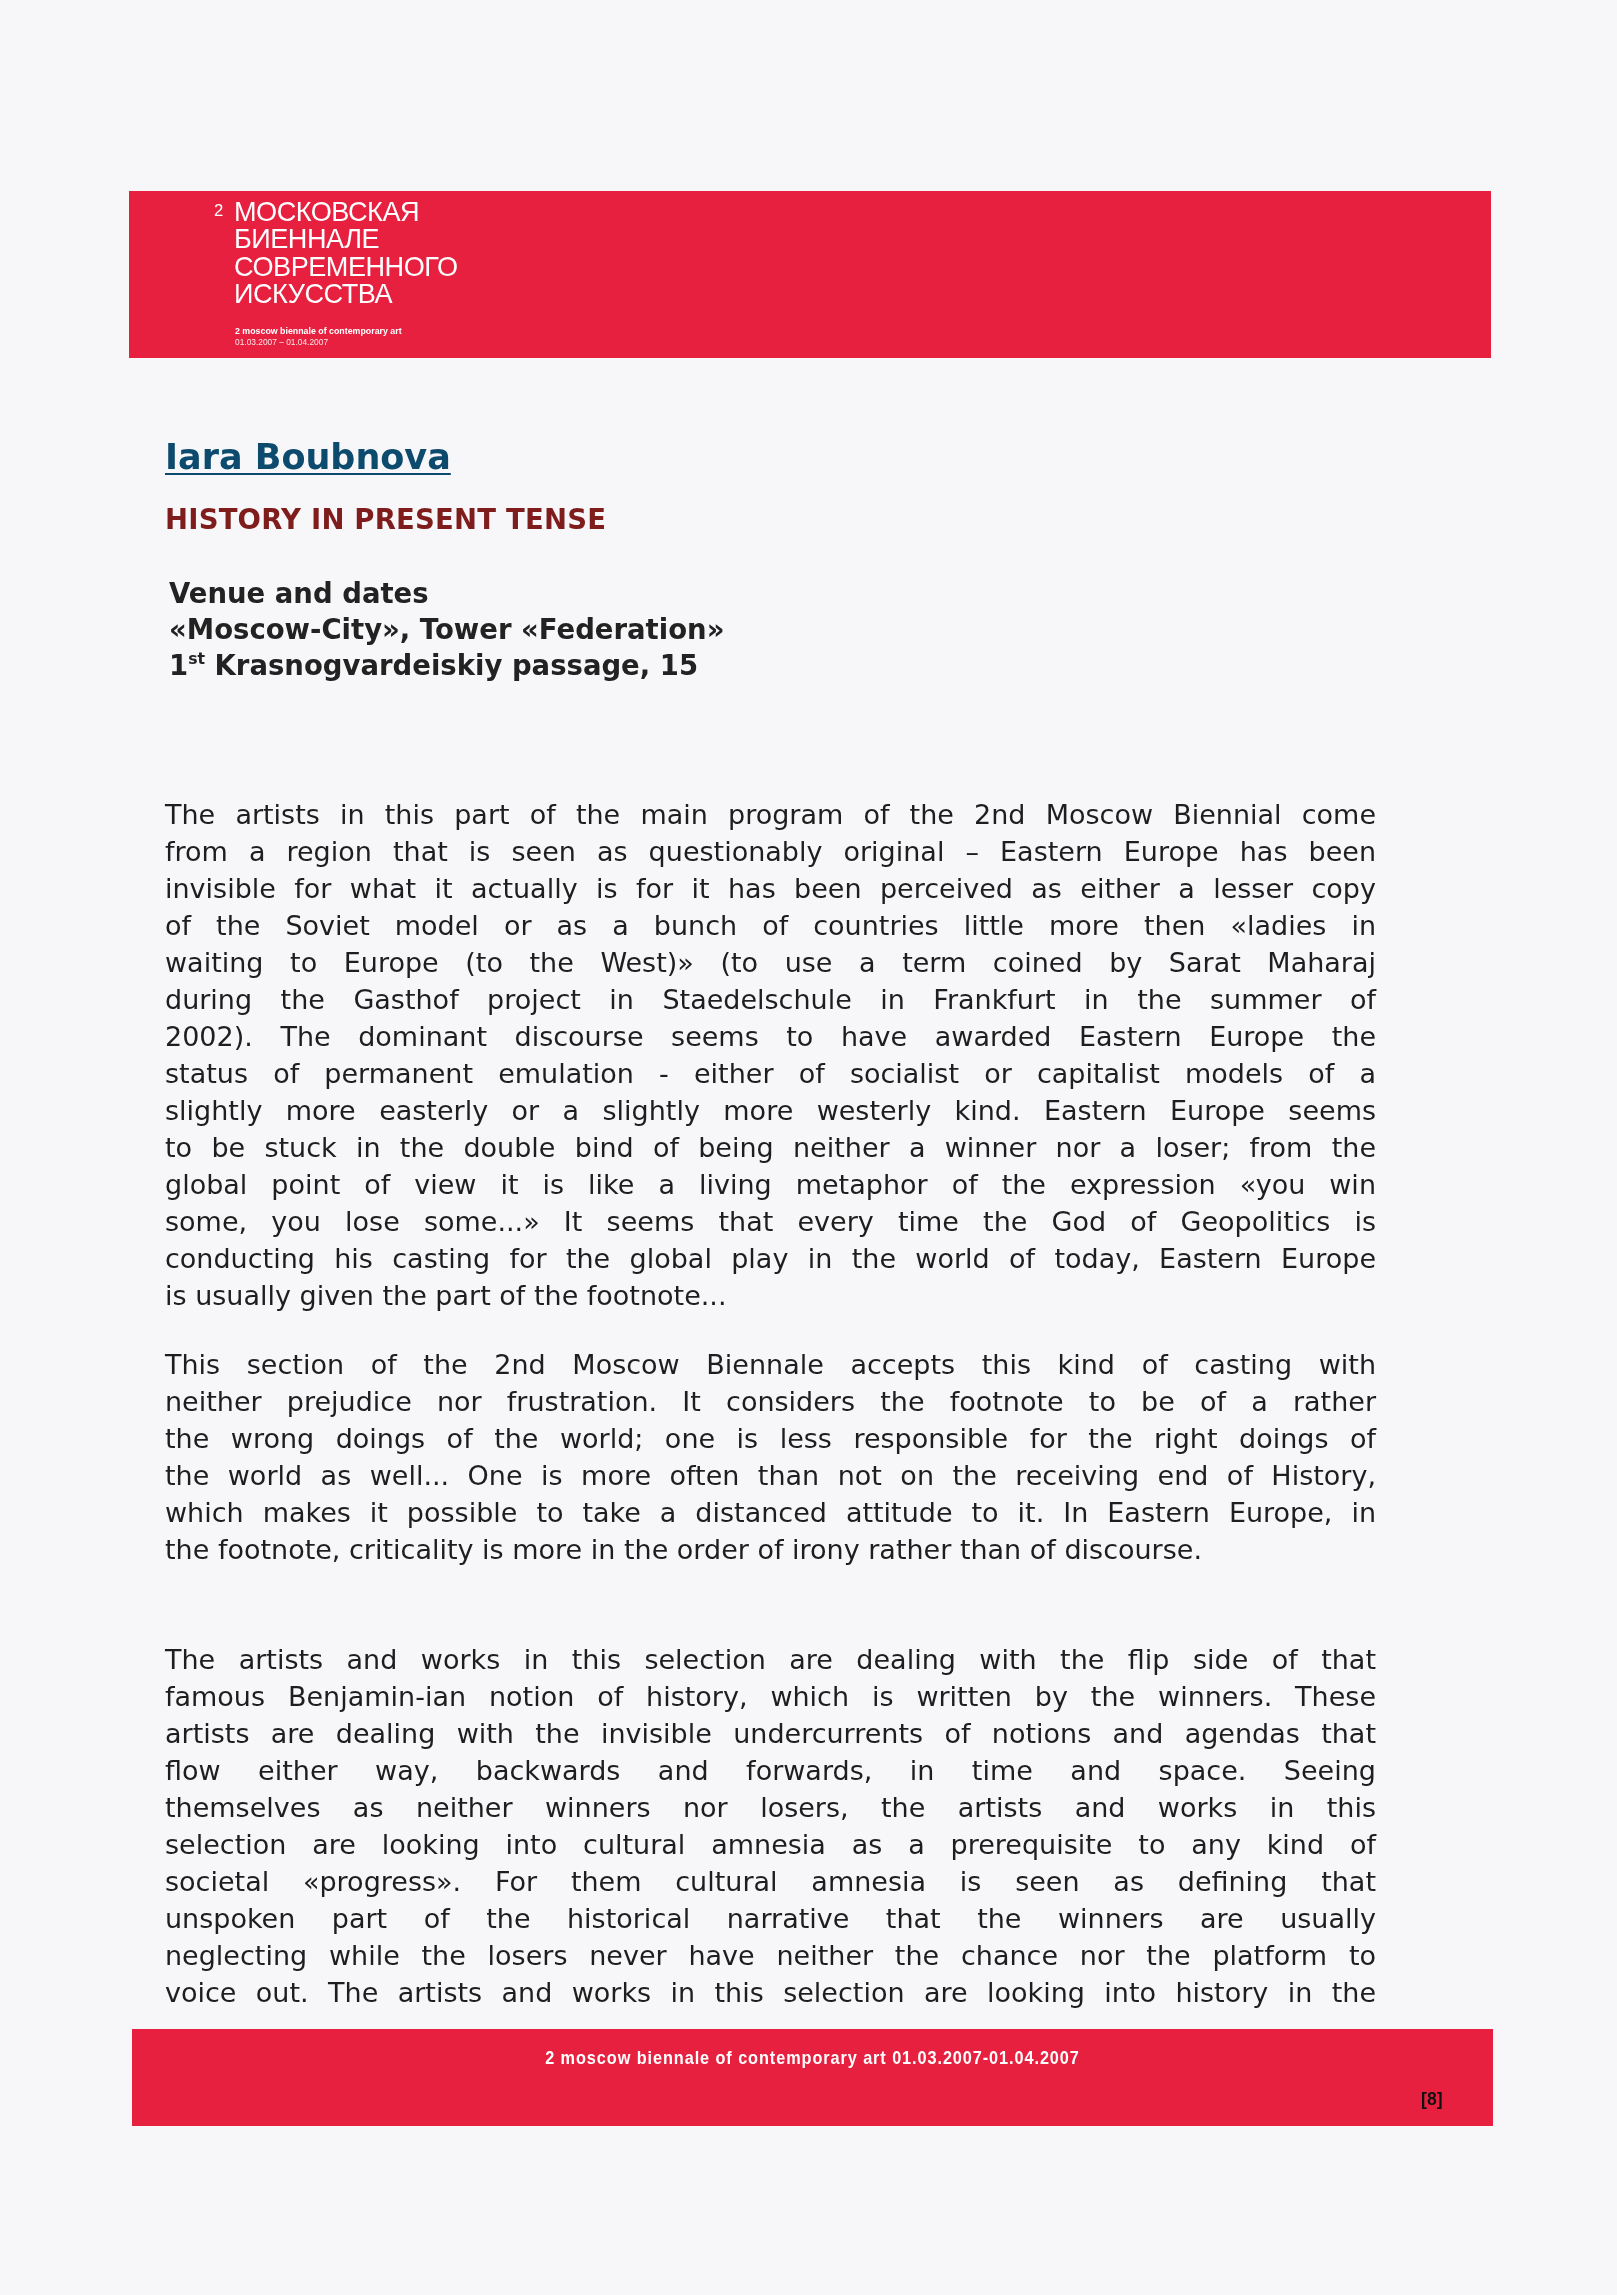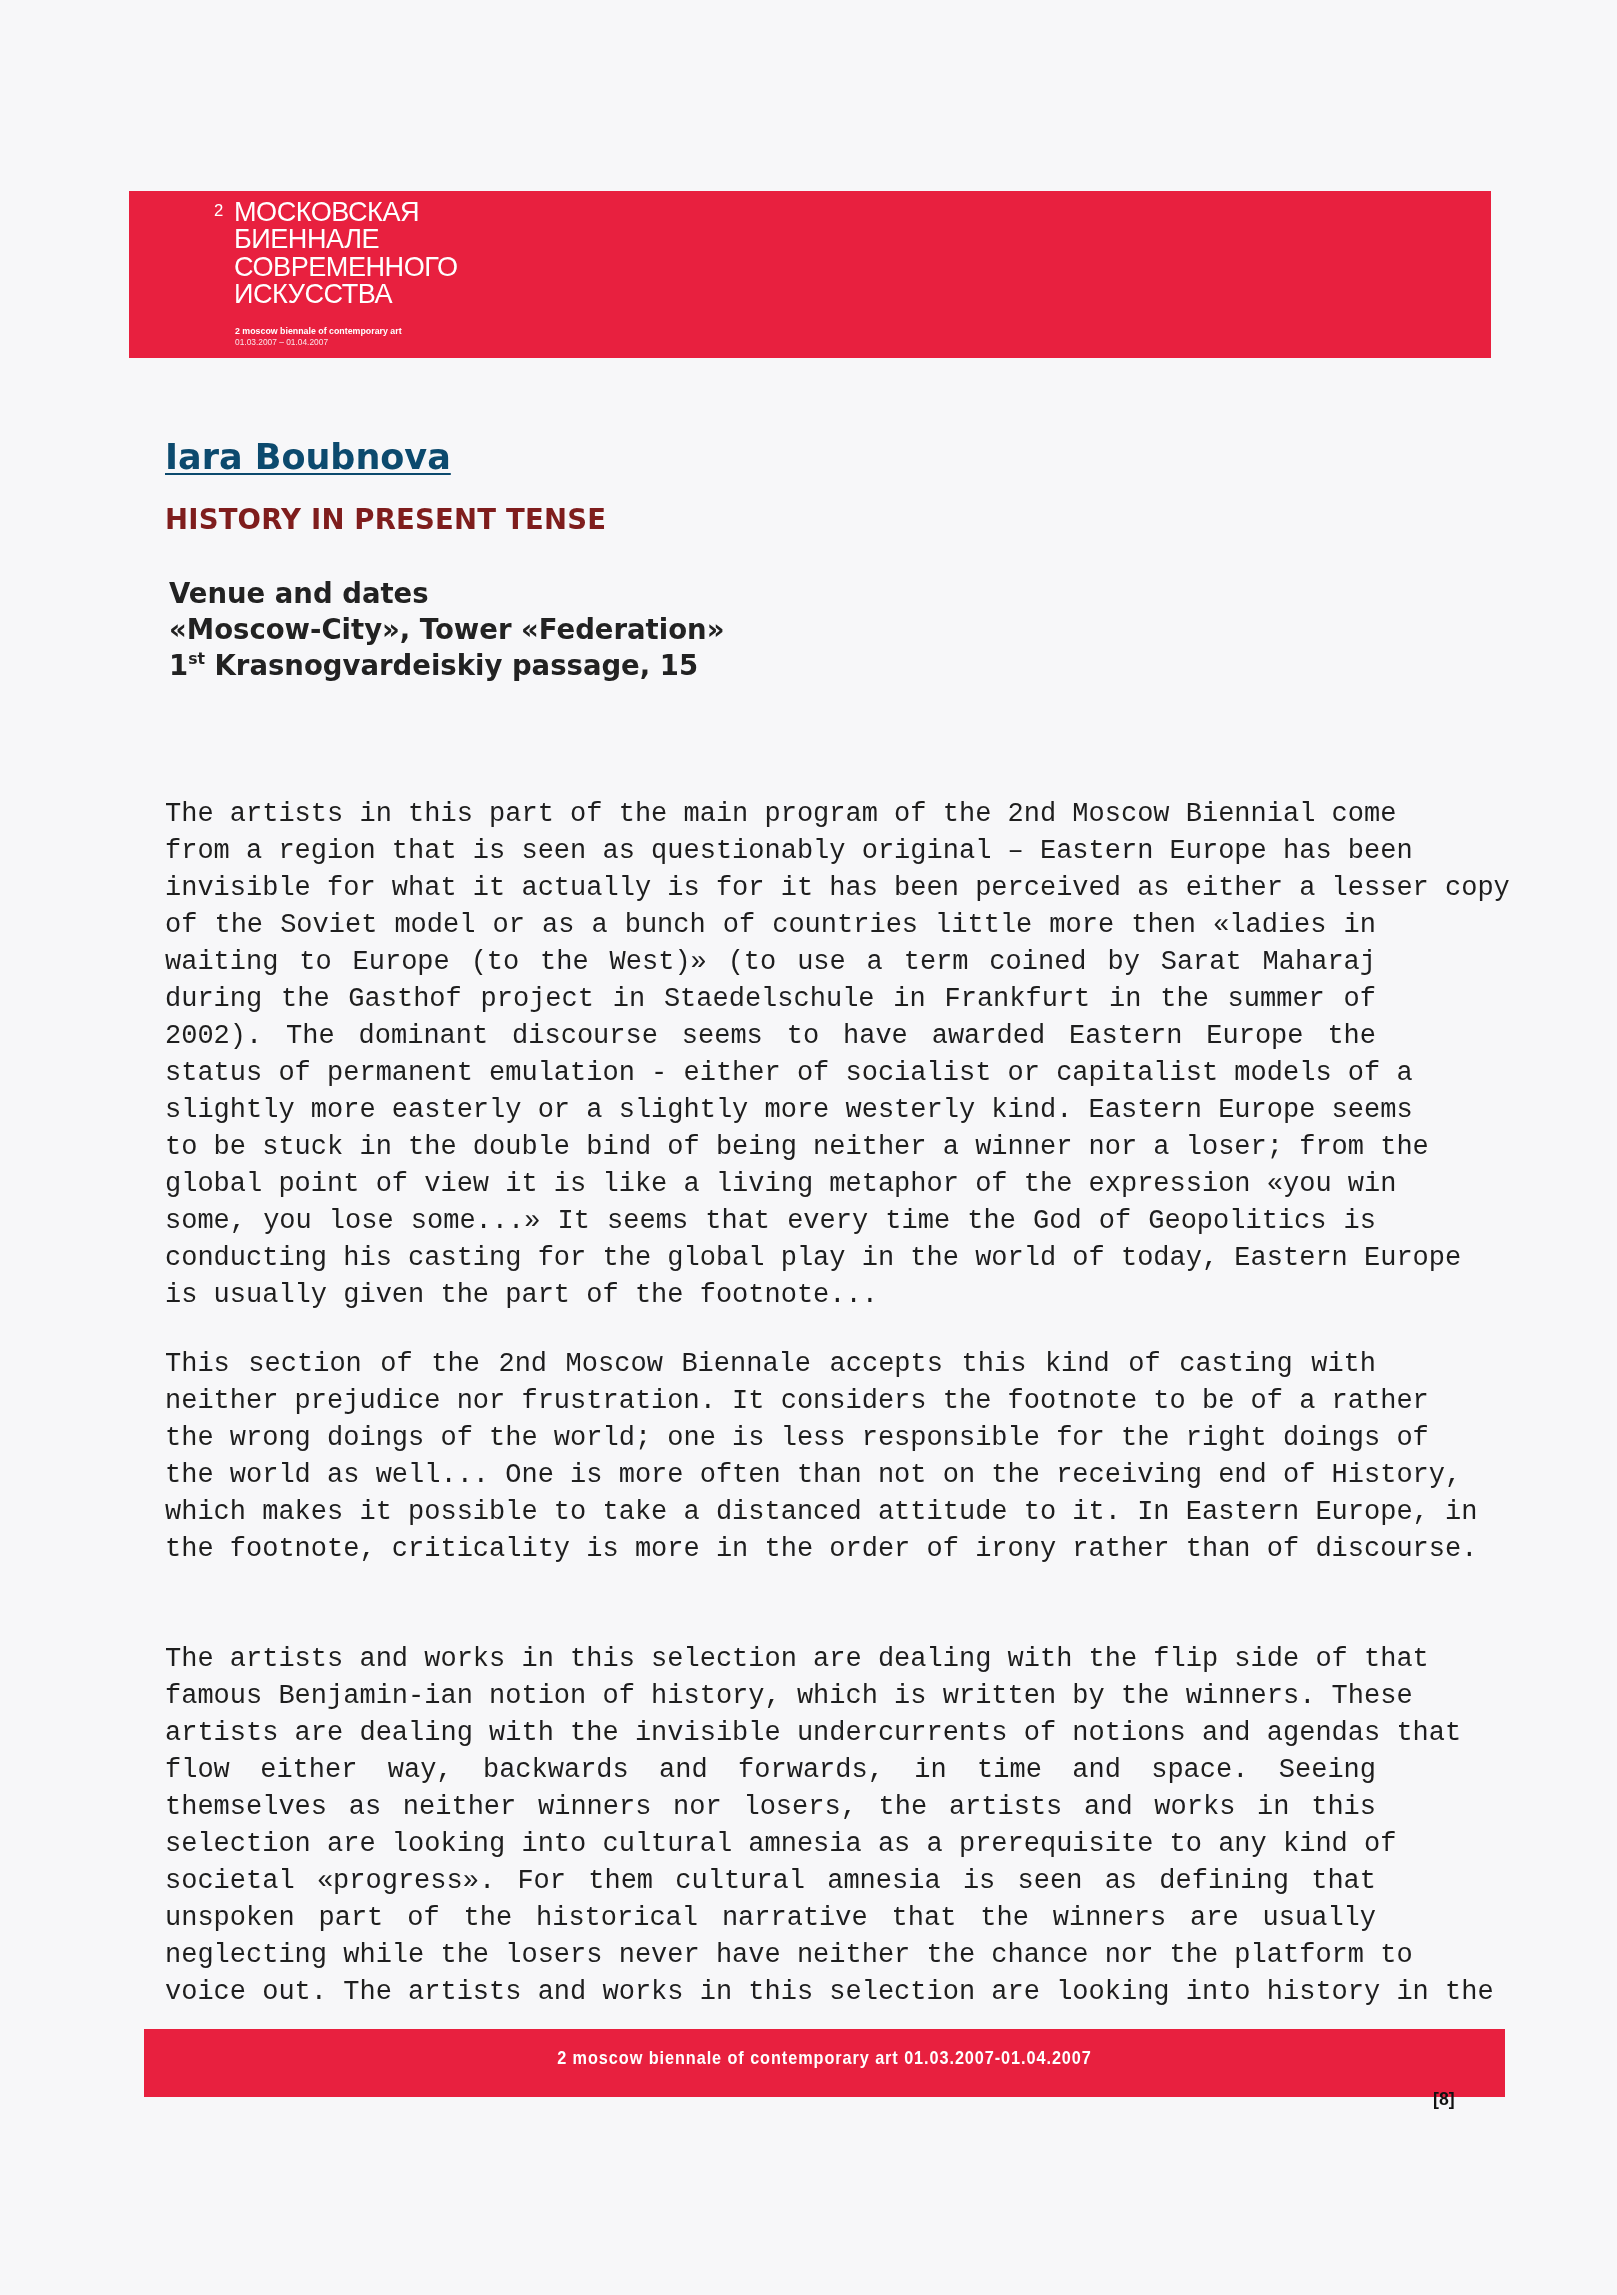--- a/index.html
+++ b/index.html
@@ -8,21 +8,21 @@
       background: #f7f7f9;
       position: relative; overflow: hidden;
       font-family: "DejaVu Sans", sans-serif;
       color: #1e1e1e;
     }
     .band {
       position: absolute;
       background: #e8203f;
     }
     #header-band { left: 129px; top: 191px; width: 1362px; height: 167px; }
-    #footer-band { left: 144px; top: 2029px; width: 1361px; height: 68px; }
+    #footer-band { left: 132px; top: 2029px; width: 1361px; height: 97px; }
 
     .hdr-num {
       position: absolute; left: 85px; top: 9.8px;
       font-family: "Liberation Sans", sans-serif;
       font-size: 16.7px; color: #ffffff;
     }
     .hdr-lines {
       position: absolute; left: 105px; top: 6.9px;
       font-family: "Liberation Sans", sans-serif;
       color: #ffffff; font-size: 28.5px; line-height: 27.5px;
@@ -57,21 +57,21 @@
       font-size: 27.5px; font-weight: bold; line-height: 36px; color: #222;
     }
     .venue sup { font-size: 15.7px; vertical-align: 10.8px; line-height: 0; }
 
     .body-text {
       position: absolute; left: 165px; width: 1211px;
       font-size: 27px; line-height: 37px;
       text-align: justify; text-align-last: left;
       color: #1e1e1e;
     }
-    .body-text .ln { display: block; text-align: justify; text-align-last: justify; white-space: nowrap; font-family: Liberation Mono, monospace; }
+    .body-text .ln { display: block; text-align: justify; text-align-last: justify; white-space: nowrap; }
     .body-text .ln.last { text-align-last: left; }
     #para-1 { top: 796px; }
     #para-2 { top: 1346px; }
     #para-3 { top: 1641px; }
 
     .footer-text {
       position: absolute; left: 0; width: 100%; top: 18.7px;
       text-align: center;
       font-family: "Liberation Sans", sans-serif;
       font-size: 17.7px; font-weight: bold; color: #ffffff; letter-spacing: 1px;

